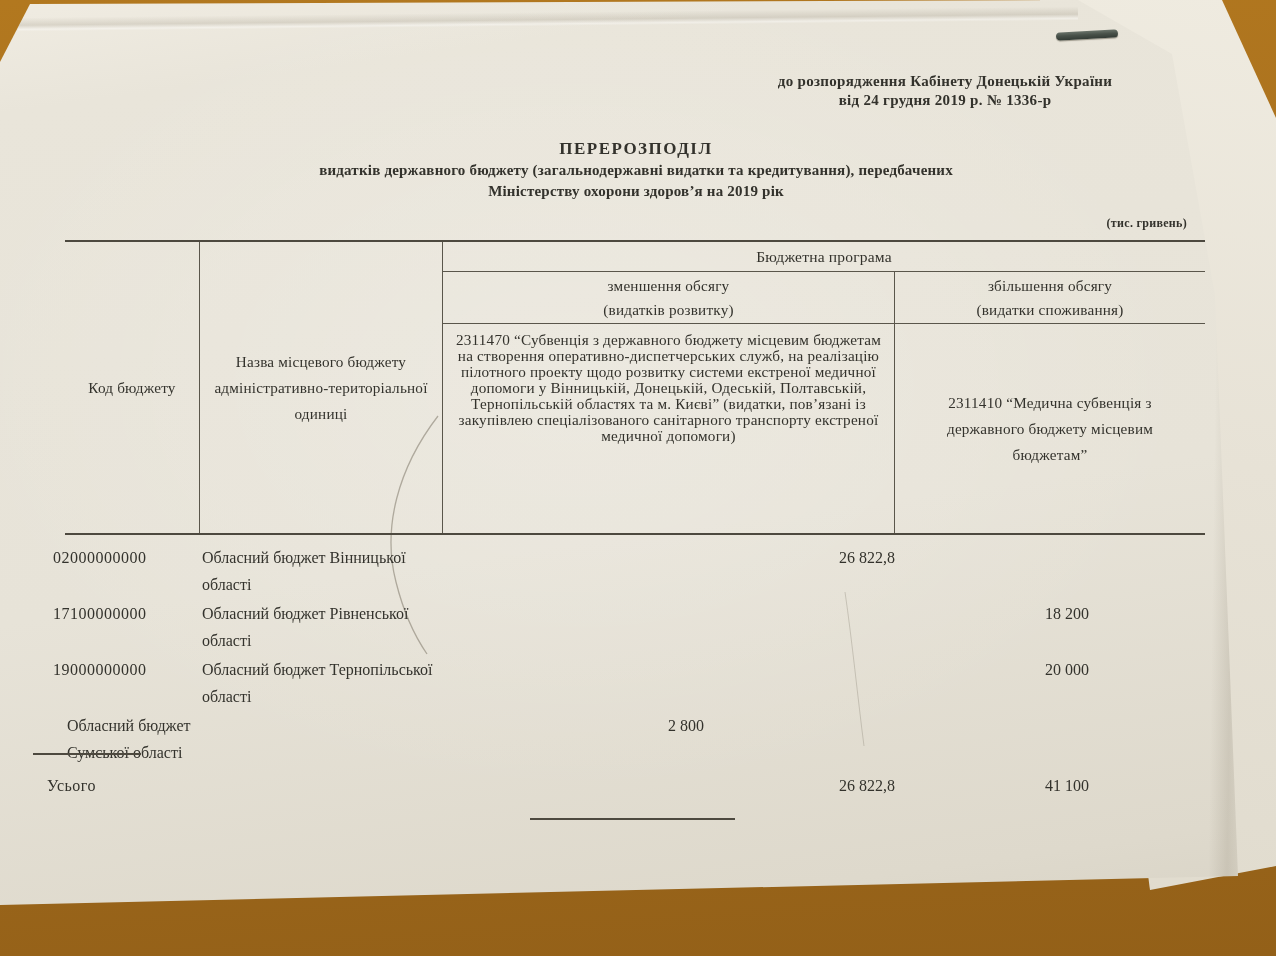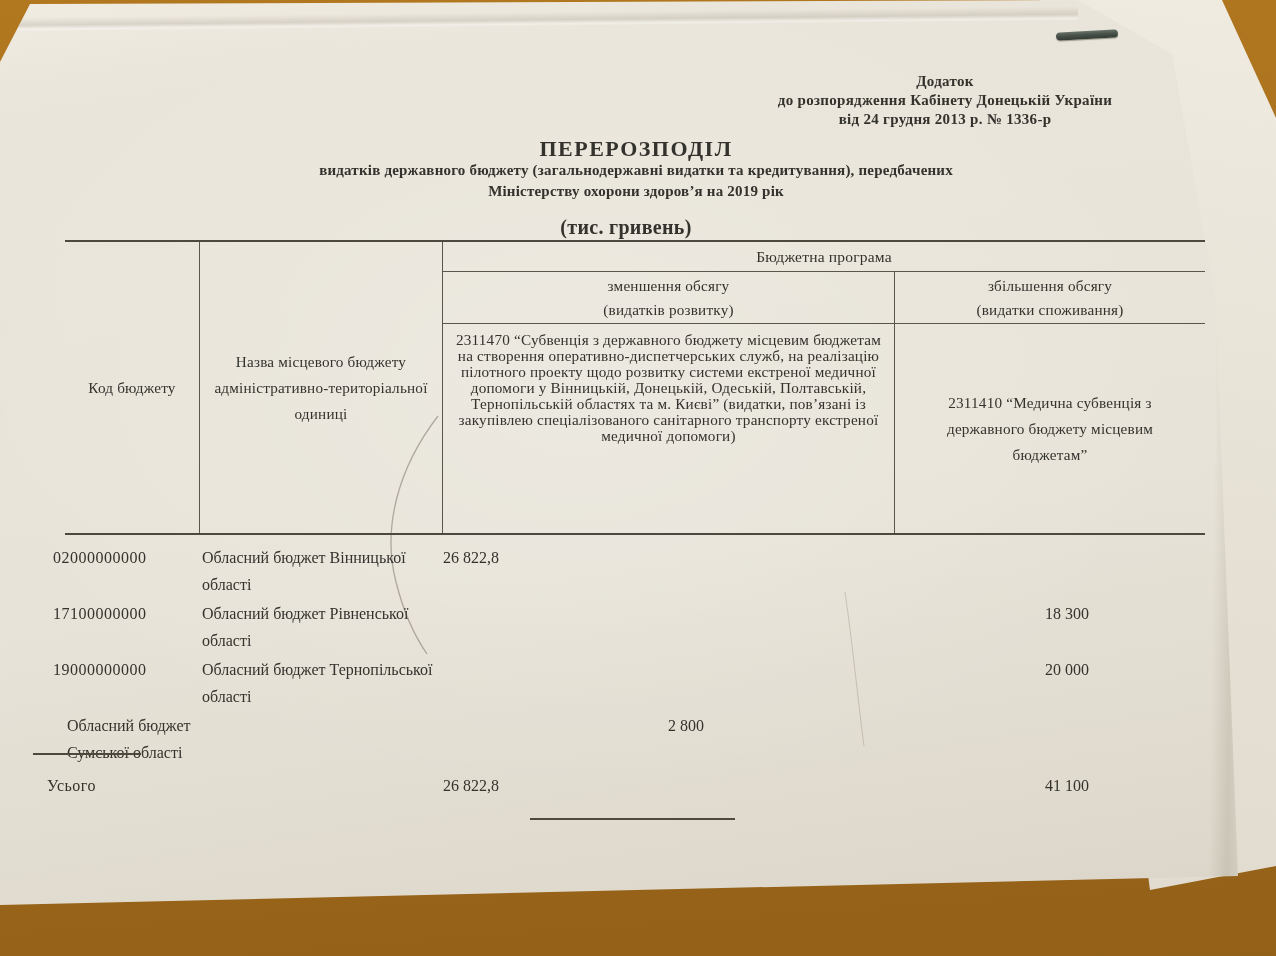--- a/index.html
+++ b/index.html
@@ -39,25 +39,25 @@
   }
   .pen-marks{position:absolute;left:0;top:0;pointer-events:none;}
 
   .annex{
     position:absolute;left:690px;top:72px;width:510px;
     text-align:center;font-weight:700;font-size:15px;line-height:19px;letter-spacing:.3px;
   }
   .title-block{
     position:absolute;left:66px;top:138px;width:1140px;text-align:center;font-weight:700;
   }
-  .title-main{font-size:22px;letter-spacing:1.5px;line-height:22px;}
+  .title-main{font-size:17px;letter-spacing:1.5px;line-height:22px;}
   .title-sub{font-size:15px;line-height:21px;letter-spacing:.2px;}
   .units-note{
     position:absolute;left:65px;top:216px;width:1122px;
-    text-align:center;font-weight:700;font-size:20px;letter-spacing:.3px;
+    text-align:right;font-weight:700;font-size:12px;letter-spacing:.3px;
   }
 
   .btable{position:absolute;left:65px;top:240px;width:1140px;}
   .thead{
     display:grid;
     grid-template-columns:135px 243px 452px 310px;
     grid-template-rows:30px 52px 209px;
     border-top:2px solid #4d493f;
     border-bottom:2px solid #4d493f;
     font-size:15.2px;letter-spacing:.2px;
@@ -72,21 +72,21 @@
   .th-incprog{grid-column:4;grid-row:3;padding:0 16px;line-height:26px;}
 
   .tbody{margin-top:9px;font-size:16px;}
   .trow{
     display:grid;
     grid-template-columns:135px 243px 452px 310px;
     margin-bottom:2px;line-height:27px;min-height:54px;
   }
   .cell-code{margin-left:-12px;letter-spacing:.5px;font-family:Liberation Serif, serif;}
   .cell-name{padding-left:2px;}
-  .cell-dec{text-align:left;}
+  .cell-dec{text-align:right;}
   .cell-inc{text-align:center;padding-left:34px;}
   .trow-total{margin-top:6px;min-height:30px;}
   .cell-total-label{margin-left:-18px;letter-spacing:.5px;}
 
   .rule-total-left{position:absolute;left:33px;top:753px;width:108px;border-top:2px solid #4d493f;}
   .rule-bottom-mid{position:absolute;left:530px;top:818px;width:205px;border-top:2px solid #4d493f;}
 </style>
 </head>
 <body>
 
@@ -96,23 +96,22 @@
   <div class="crease"></div>
   <div class="edge-shadow"></div>
   <div class="staple"></div>
 
   <svg class="pen-marks" width="1276" height="956">
     <path d="M 438 416 C 398 468, 382 528, 396 582 C 404 614, 416 638, 427 654" fill="none" stroke="#7d7668" stroke-width="1.3" opacity="0.55"></path>
     <path d="M 845 592 C 852 640, 858 700, 864 746" fill="none" stroke="#8a8376" stroke-width="1" opacity="0.35"></path>
   </svg>
 
   <div class="annex">
-    <div>Додаток</div>
     <div>до розпорядження Кабінету Донецькій України</div>
-    <div>від 24 грудня 2013 р. № 1336-р</div>
+    <div>від 24 грудня 2019 р. № 1336-р</div>
   </div>
 
   <div class="title-block">
     <div class="title-main">ПЕРЕРОЗПОДІЛ</div>
     <div class="title-sub">видатків державного бюджету (загальнодержавні видатки та кредитування), передбачених</div>
     <div class="title-sub">Міністерству охорони здоров’я на 2019 рік</div>
   </div>
 
   <div class="units-note">(тис. гривень)</div>
 
@@ -137,21 +136,21 @@
       <div class="trow">
         <div class="cell-code">02000000000</div>
         <div class="cell-name">Обласний бюджет Вінницької області</div>
         <div class="cell-dec">26 822,8</div>
         <div class="cell-inc"></div>
       </div>
       <div class="trow">
         <div class="cell-code">17100000000</div>
         <div class="cell-name">Обласний бюджет Рівненської області</div>
         <div class="cell-dec"></div>
-        <div class="cell-inc">18 300</div>
+        <div class="cell-inc">18 200</div>
       </div>
       <div class="trow">
         <div class="cell-code">19000000000</div>
         <div class="cell-name">Обласний бюджет Тернопільської області</div>
         <div class="cell-dec"></div>
         <div class="cell-inc">20 000</div>
       </div>
       <div class="trow">
         <div class="cell-name">Обласний бюджет Сумської області</div>
         <div class="cell-dec"></div>

